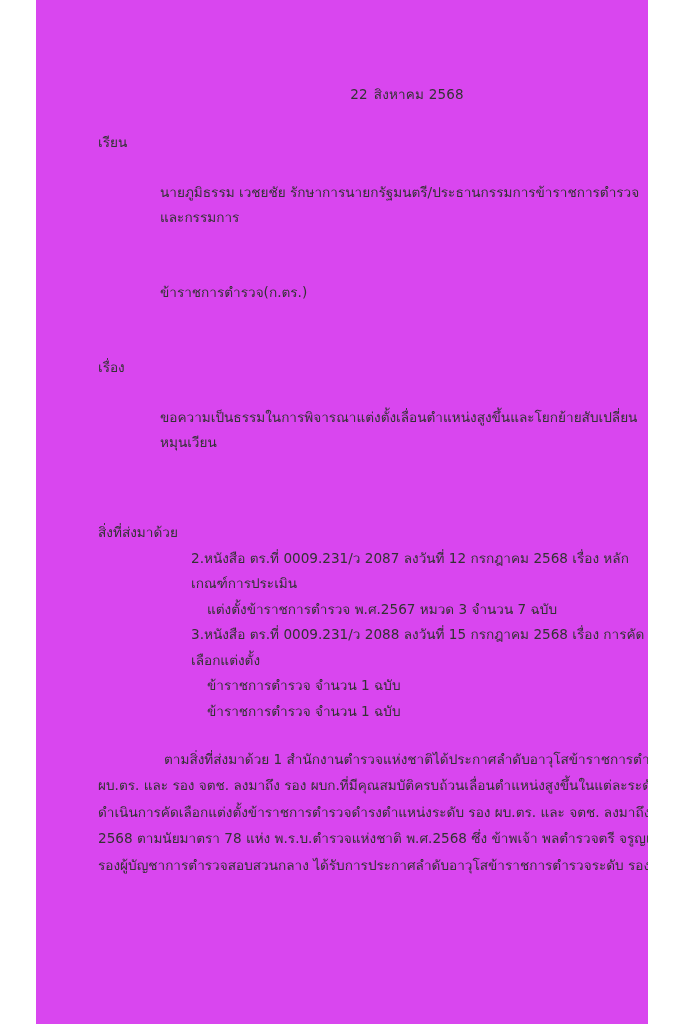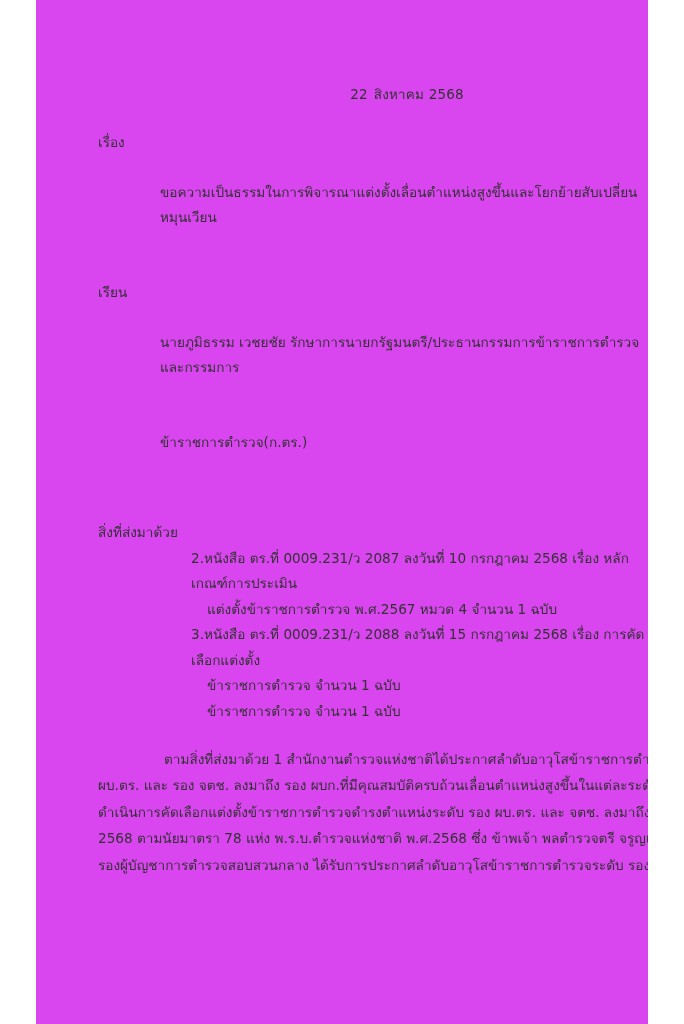--- a/index.html
+++ b/index.html
@@ -116,43 +116,43 @@
 
 <div class="page">
 
   <div class="date-line">
     <span class="date-day">22</span><span>สิงหาคม 2568</span>
   </div>
 
   <div class="doc-body">
 
     <div class="field-row">
-      <div class="field-label">เรื่อง</div>
+      <div class="field-label">เรียน</div>
       <div class="field-value">
-        <span class="cont-line">ขอความเป็นธรรมในการพิจารณาแต่งตั้งเลื่อนตำแหน่งสูงขึ้นและโยกย้ายสับเปลี่ยนหมุนเวียน</span>
+        <span class="cont-line">นายภูมิธรรม เวชยชัย รักษาการนายกรัฐมนตรี/ประธานกรรมการข้าราชการตำรวจและกรรมการ</span>
+        <span class="cont-line">ข้าราชการตำรวจ(ก.ตร.)</span>
       </div>
     </div>
 
     <div class="field-row">
-      <div class="field-label">เรียน</div>
+      <div class="field-label">เรื่อง</div>
       <div class="field-value">
-        <span class="cont-line">นายภูมิธรรม เวชยชัย รักษาการนายกรัฐมนตรี/ประธานกรรมการข้าราชการตำรวจและกรรมการ</span>
-        <span class="cont-line">ข้าราชการตำรวจ(ก.ตร.)</span>
+        <span class="cont-line">ขอความเป็นธรรมในการพิจารณาแต่งตั้งเลื่อนตำแหน่งสูงขึ้นและโยกย้ายสับเปลี่ยนหมุนเวียน</span>
       </div>
     </div>
 
     <div class="attach-block">
 
       <div class="attach-first">
         <div class="attach-first-label">สิ่งที่ส่งมาด้วย</div>
       </div>
 
       <div class="attach-item">
-        <span class="item-head">2.หนังสือ ตร.ที่ 0009.231/ว 2087 ลงวันที่ 10 กรกฎาคม 2568 เรื่อง หลักเกณฑ์การประเมิน</span>
-        <span class="item-cont">แต่งตั้งข้าราชการตำรวจ พ.ศ.2567 หมวด 4 จำนวน 1 ฉบับ</span>
+        <span class="item-head">2.หนังสือ ตร.ที่ 0009.231/ว 2087 ลงวันที่ 12 กรกฎาคม 2568 เรื่อง หลักเกณฑ์การประเมิน</span>
+        <span class="item-cont">แต่งตั้งข้าราชการตำรวจ พ.ศ.2567 หมวด 3 จำนวน 7 ฉบับ</span>
       </div>
 
       <div class="attach-item">
         <span class="item-head">3.หนังสือ ตร.ที่ 0009.231/ว 2088 ลงวันที่ 15 กรกฎาคม 2568 เรื่อง การคัดเลือกแต่งตั้ง</span>
         <span class="item-cont">ข้าราชการตำรวจ จำนวน 1 ฉบับ</span>
       </div>
 
       <div class="attach-item">
         <span class="item-cont">ข้าราชการตำรวจ จำนวน 1 ฉบับ</span>
       </div>

